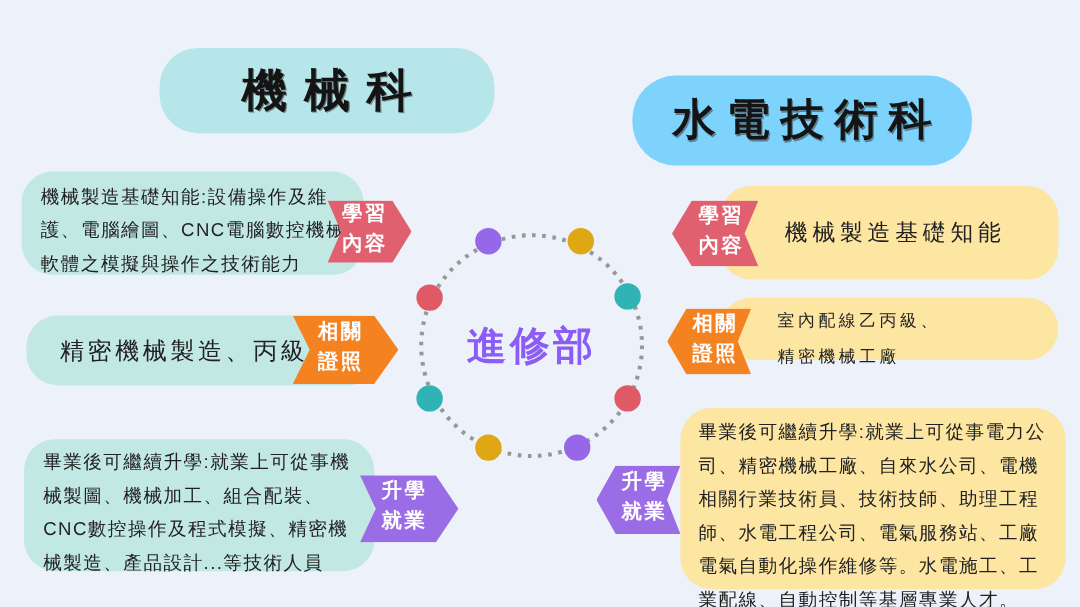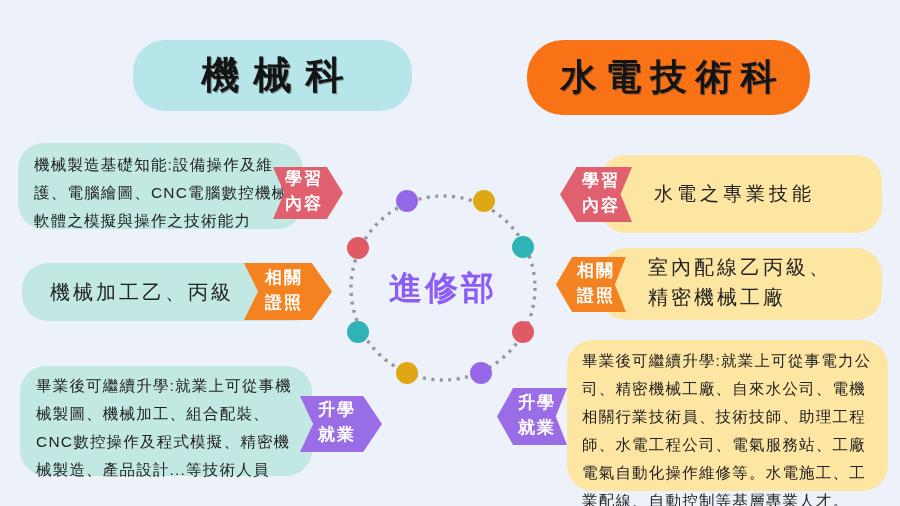--- a/index.html
+++ b/index.html
@@ -27,21 +27,21 @@
   .bubble {
     position: absolute;
     border-radius: 26px;
     color: #222;
   }
   .bubble.para { font-size:15.5px; line-height:28px; letter-spacing:1.2px; }
   .bubble-l1 { left:18px;  top:143px; width:285px; height:86px;  padding:8px 14px 0 16px; line-height:29px; }
   .bubble-l2 { left:22px;  top:263px; width:296px; height:58px;  display:flex; align-items:center; padding-left:28px; font-size:20px; letter-spacing:3px; }
   .bubble-l3 { left:20px;  top:366px; width:292px; height:110px; padding:6px 14px 0 16px; line-height:27px; }
   .bubble-r1 { left:600px; top:155px; width:282px; height:78px;  display:flex; align-items:center; padding-left:54px; font-size:19px; letter-spacing:4px; }
-  .bubble-r2 { left:600px; top:248px; width:282px; height:72px;  padding:4px 0 0 48px; font-size:20px; line-height:30px; letter-spacing:3px; }
+  .bubble-r2 { left:600px; top:248px; width:282px; height:52px;  padding:4px 0 0 48px; font-size:14px; line-height:30px; letter-spacing:3px; }
   .bubble-r3 { left:567px; top:340px; width:321px; height:151px; padding:7px 13px 0 15px; line-height:25px; letter-spacing:0.5px; }
   
   .arrow {
     position: absolute;
     display: flex;
     align-items: center;
     justify-content: center;
     z-index: 3;
     color: #fff;
   }
@@ -83,37 +83,37 @@
   .dot6 { left:396px; top:362px; }
   .dot7 { left:347px; top:321px; }
   .dot8 { left:347px; top:237px; }
 </style>
 </head>
 <body>
 
 <div class="canvas" style="background-color: rgb(237, 241, 249);">
 
   <div class="title-pill title-left" style="background-color: rgb(182, 230, 233);">機械科</div>
-  <div class="title-pill title-right" style="background-color: #f97316;">水電技術科</div>
+  <div class="title-pill title-right" style="background-color: #7dd3fc; margin-top: 23px;">水電技術科</div>
 
   <div class="bubble para bubble-l1" style="background-color: rgb(194, 232, 228);">機械製造基礎知能:設備操作及維護、電腦繪圖、CNC電腦數控機械軟體之模擬與操作之技術能力</div>
-  <div class="bubble bubble-l2" style="background-color: rgb(194, 232, 228);">機械加工乙、丙級</div>
+  <div class="bubble bubble-l2" style="background-color: rgb(194, 232, 228);">精密機械製造、丙級</div>
   <div class="bubble para bubble-l3" style="background-color: rgb(194, 232, 228);">畢業後可繼續升學:就業上可從事機械製圖、機械加工、組合配裝、CNC數控操作及程式模擬、精密機械製造、產品設計...等技術人員</div>
 
   <div class="arrow arrow-right arrow-l1" style="background-color: rgb(224, 96, 111);">
     <span class="lbl">學習內容</span>
   </div>
   <div class="arrow arrow-right arrow-l2" style="background-color: rgb(245, 130, 32);">
     <span class="lbl">相關證照</span>
   </div>
   <div class="arrow arrow-right arrow-l3" style="background-color: rgb(154, 108, 229);">
     <span class="lbl">升學就業</span>
   </div>
 
-  <div class="bubble bubble-r1" style="background-color: rgb(253, 229, 162);">水電之專業技能</div>
+  <div class="bubble bubble-r1" style="background-color: rgb(253, 229, 162);">機械製造基礎知能</div>
   <div class="bubble bubble-r2" style="background-color: rgb(253, 229, 162);">
     <div>室內配線乙丙級、</div>
     <div>精密機械工廠</div>
   </div>
   <div class="bubble para bubble-r3" style="background-color: rgb(253, 229, 162);">畢業後可繼續升學:就業上可從事電力公司、精密機械工廠、自來水公司、電機相關行業技術員、技術技師、助理工程師、水電工程公司、電氣服務站、工廠電氣自動化操作維修等。水電施工、工業配線、自動控制等基層專業人才。</div>
 
   <div class="arrow arrow-left arrow-r1" style="background-color: rgb(224, 96, 111);">
     <span class="lbl">學習內容</span>
   </div>
   <div class="arrow arrow-left arrow-r2" style="background-color: rgb(245, 130, 32);">

